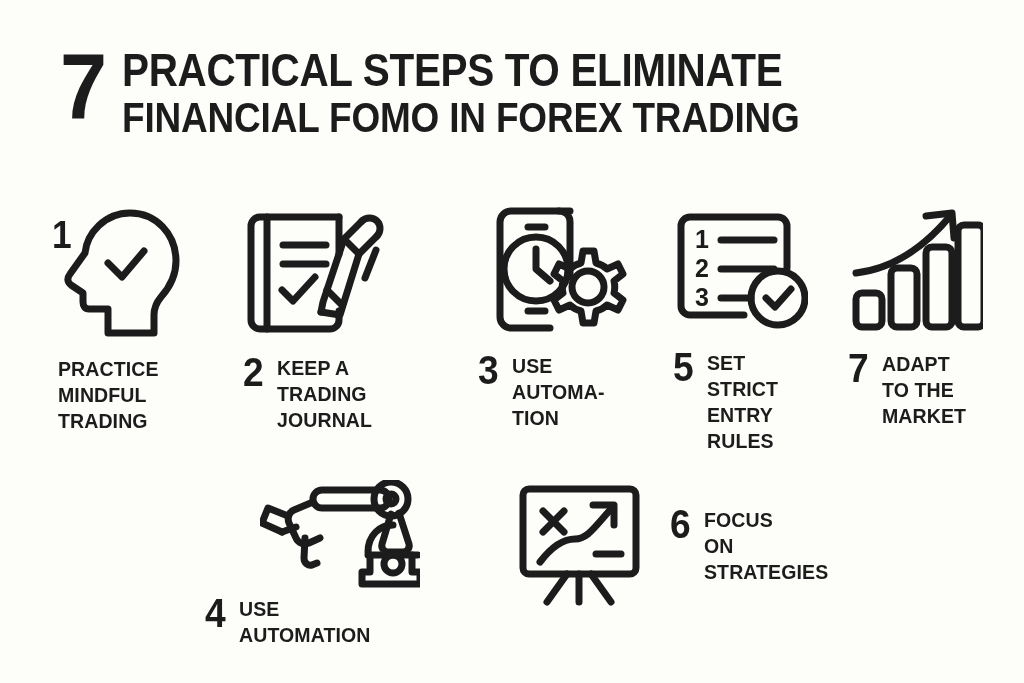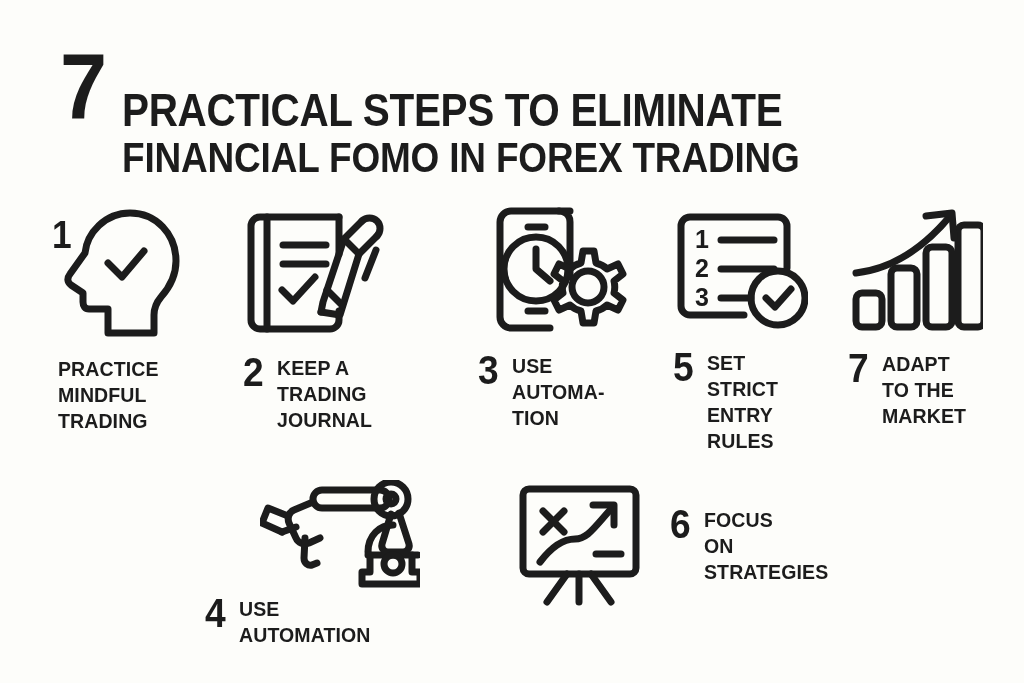--- a/index.html
+++ b/index.html
@@ -29,21 +29,20 @@
     font-weight: bold;
     line-height: 0.97;
     letter-spacing: -3px;
     color: #1C1C1C;
     padding-right: 14px;
     transform: scaleX(0.92);
     transform-origin: left top;
   }
   #title-lines {
     padding-top: 5px;
-    margin-top: 40px;
   }
   .title-line {
     font-weight: bold;
     color: #1C1C1C;
     white-space: nowrap;
     transform: scaleX(0.88);
     transform-origin: left center;
   }
   #title-line-1 {
     font-size: 46px;

